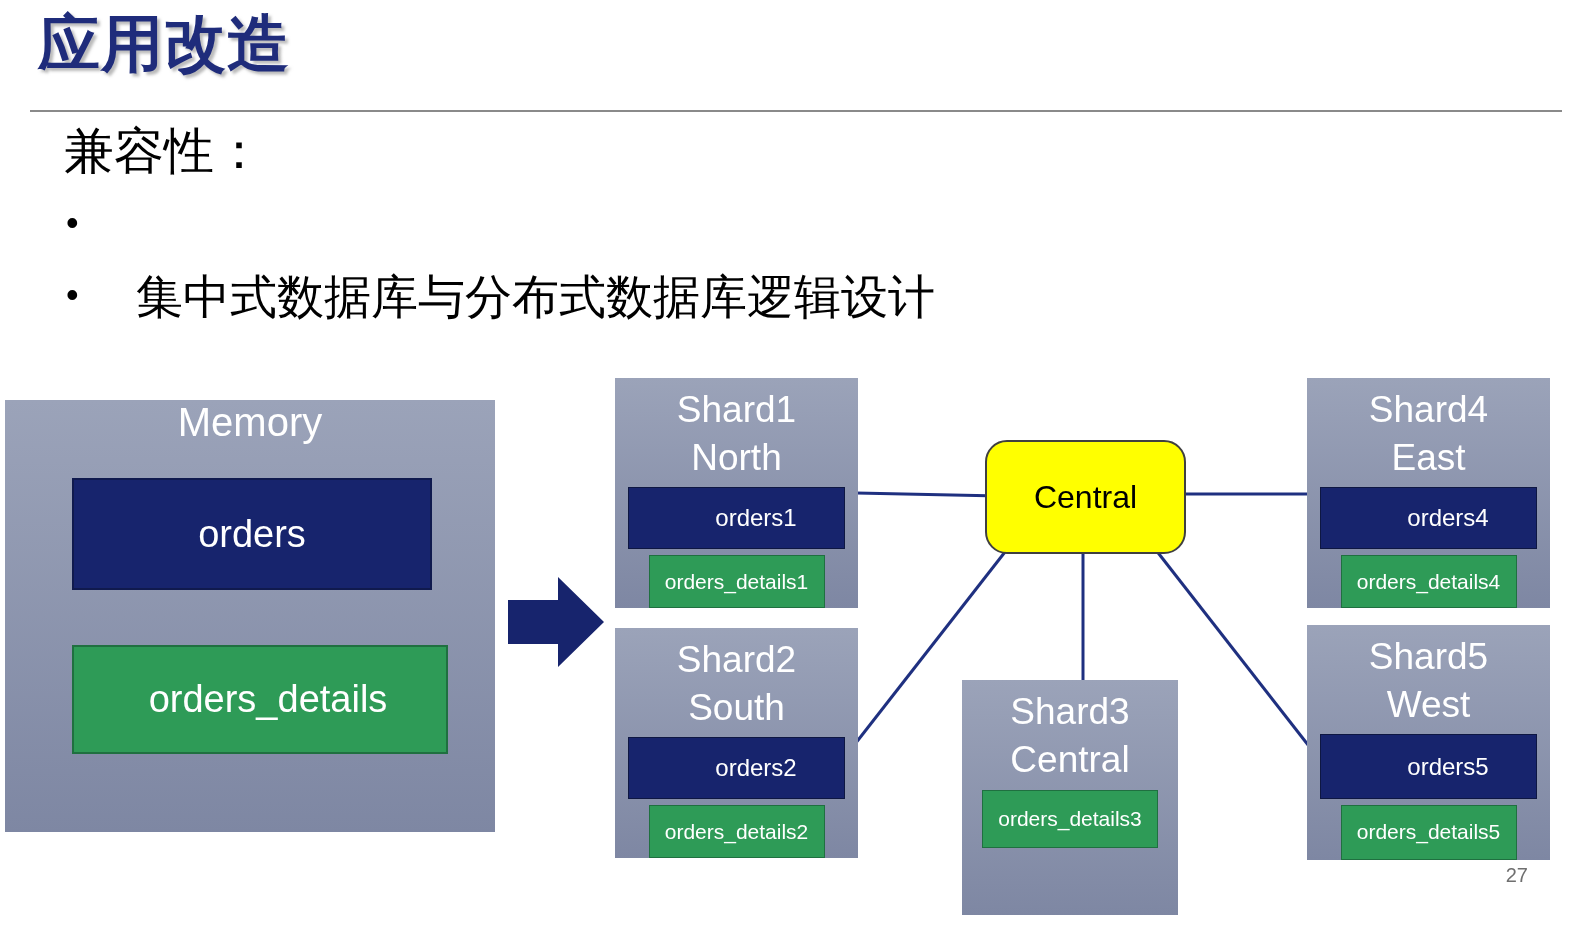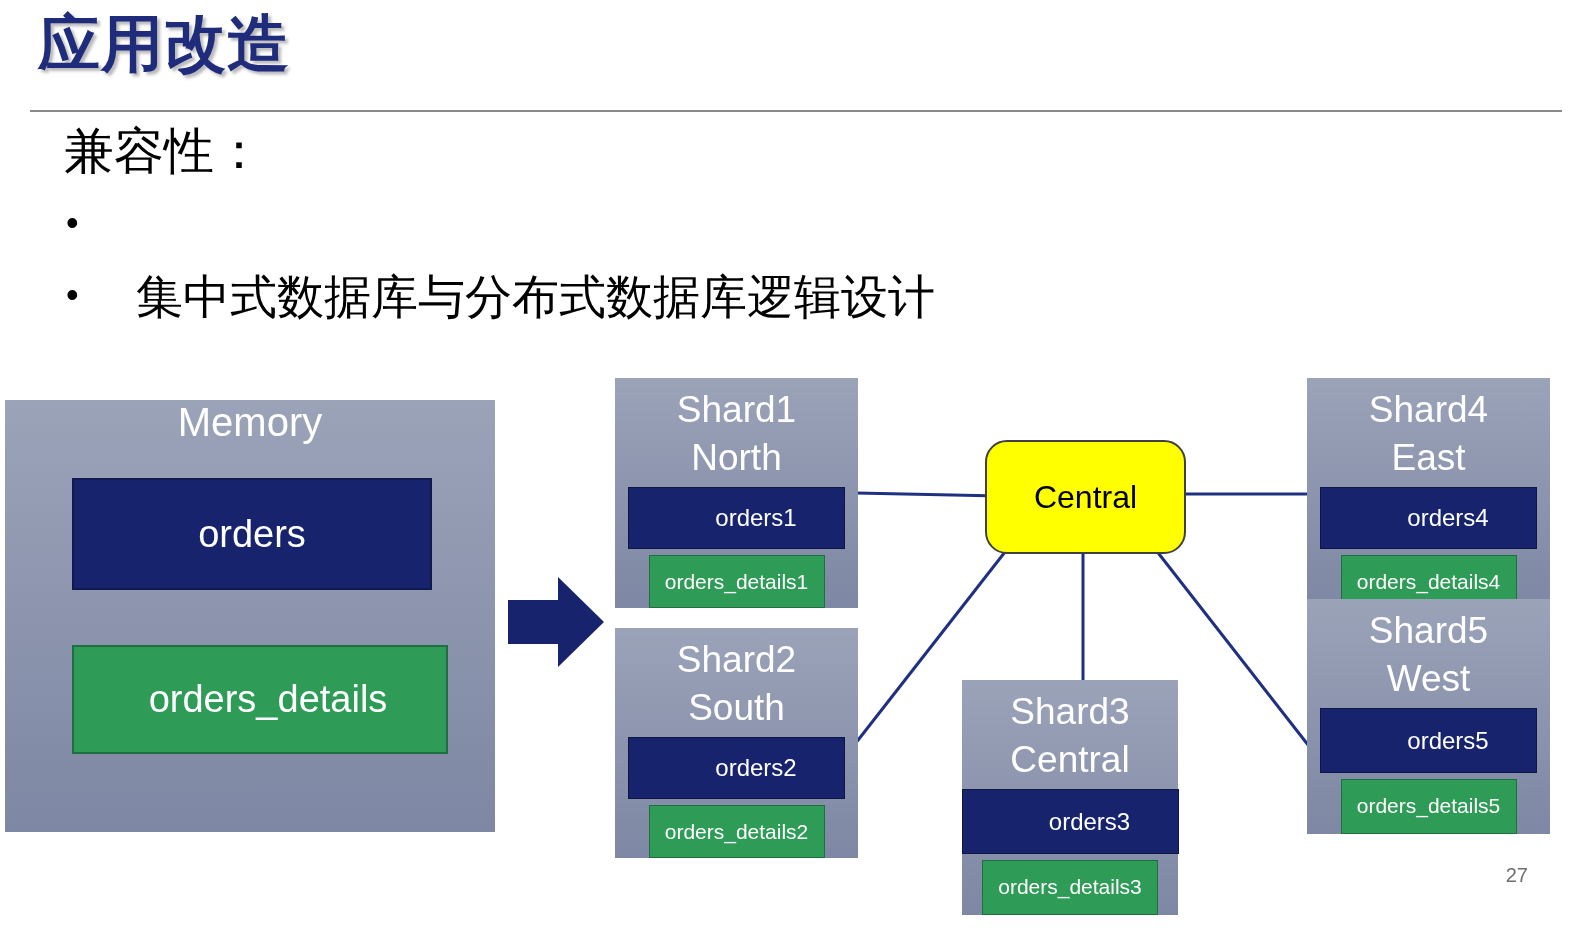--- a/index.html
+++ b/index.html
@@ -121,21 +121,21 @@
     background: #2e9b57;
     border: 1px solid #1f7040;
     color: #ffffff;
     display: flex; align-items: center; justify-content: center;
     font-size: 21px;
   }
   .shard1 { left: 615px;  top: 378px; width: 243px; height: 230px; }
   .shard2 { left: 615px;  top: 628px; width: 243px; height: 230px; }
   .shard3 { left: 962px;  top: 680px; width: 216px; height: 235px; }
   .shard4 { left: 1307px; top: 378px; width: 243px; height: 230px; }
-  .shard5 { left: 1307px; top: 599px; width: 243px; height: 235px; }
+  .shard5 { left: 1307px; top: 625px; width: 243px; height: 235px; }
 
   .network-box {
     position: absolute;
     left: 985px; top: 440px; width: 197px; height: 110px;
     background: #ffff00;
     border: 2px solid #404040;
     border-radius: 22px;
     display: flex; align-items: center; justify-content: center;
     font-size: 32px;
     color: #000000;
@@ -209,21 +209,20 @@
     </div>
     <div class="shard-orders">orders2</div>
     <div class="shard-details">orders_details2</div>
   </div>
 
   <div class="panel shard shard3">
     <div class="shard-title">
       <div>Shard3</div>
       <div>Central</div>
     </div>
-    <div class="shard-orders">orders3</div>
     <div class="shard-details">orders_details3</div>
   </div>
 
   <div class="panel shard shard4">
     <div class="shard-title">
       <div>Shard4</div>
       <div>East</div>
     </div>
     <div class="shard-orders">orders4</div>
     <div class="shard-details">orders_details4</div>

